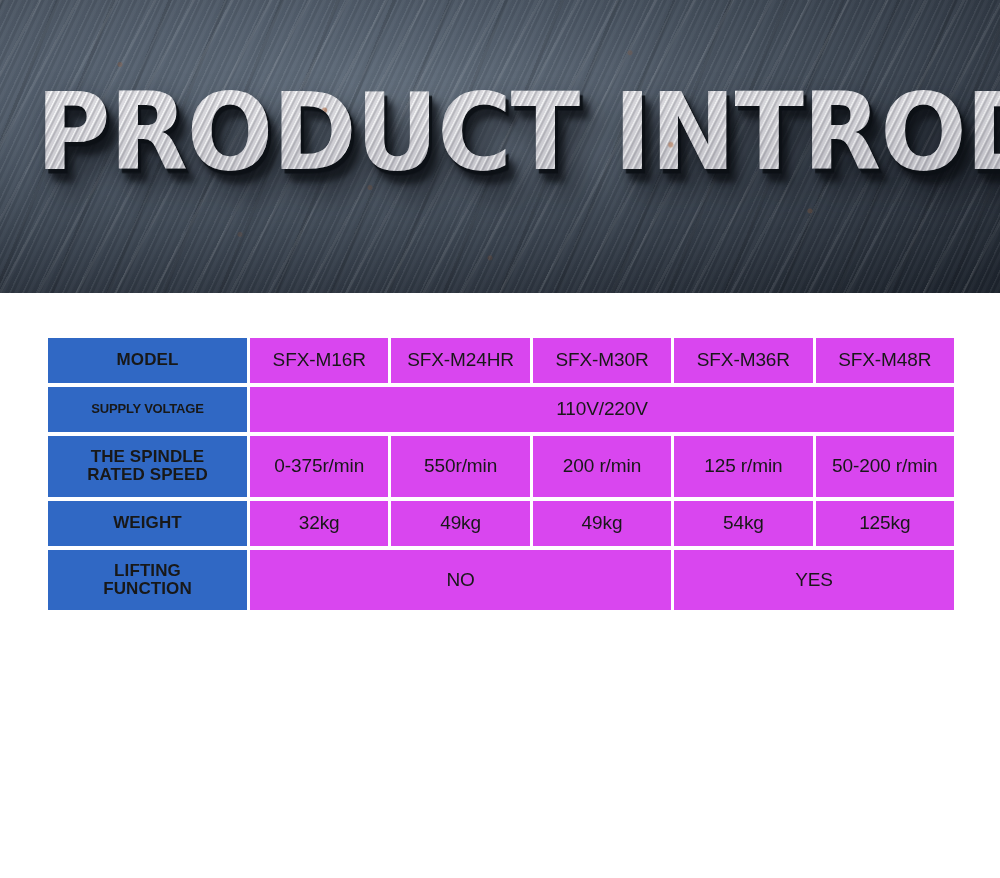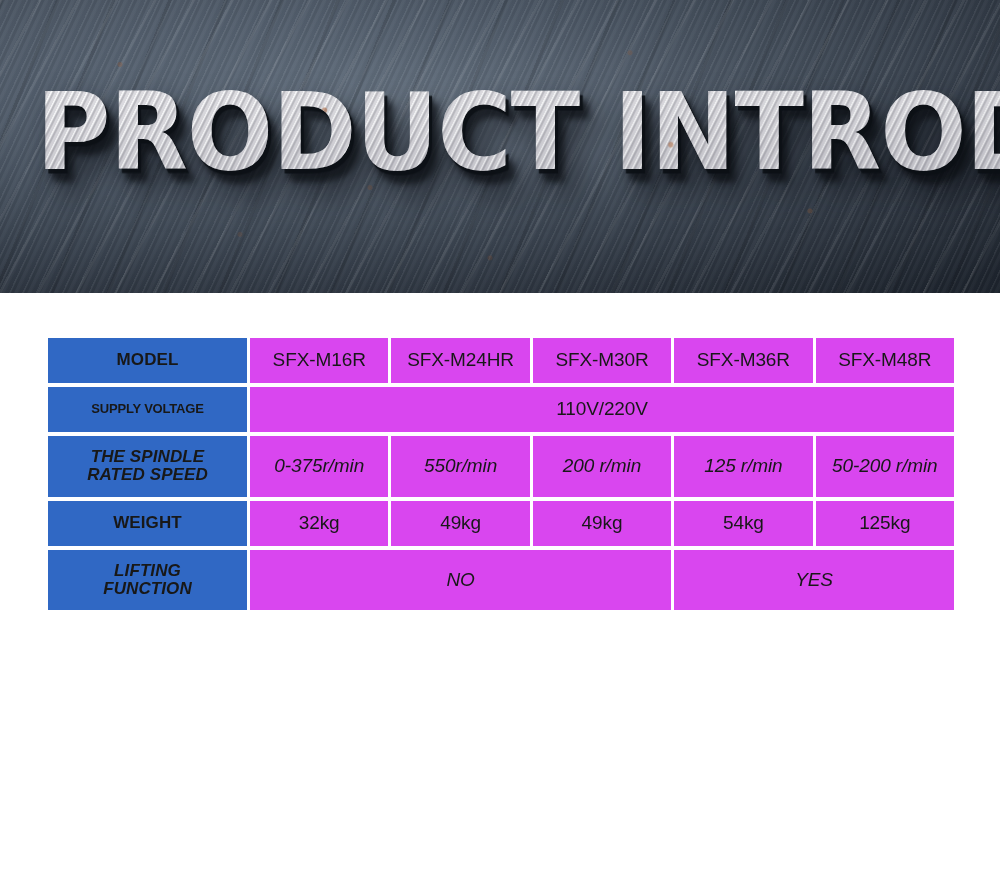--- a/index.html
+++ b/index.html
@@ -124,21 +124,21 @@
     letter-spacing: -0.2px;
   }
   .cell {
     background: #d946ef;
     font-size: 19px;
     font-weight: 400;
     line-height: 1.1;
     letter-spacing: -0.1px;
   }
   .r1 { height: 45px; }
-  .r2 { height: 57px; font-style: italic; }
+  .r2 { height: 57px; }
 </style>
 </head>
 <body>
 
 <div class="banner">
   <div class="banner-title">PRODUCT INTRODUCTION</div>
 </div>
 
 <div class="table-wrap">
   <table class="spec-table">

